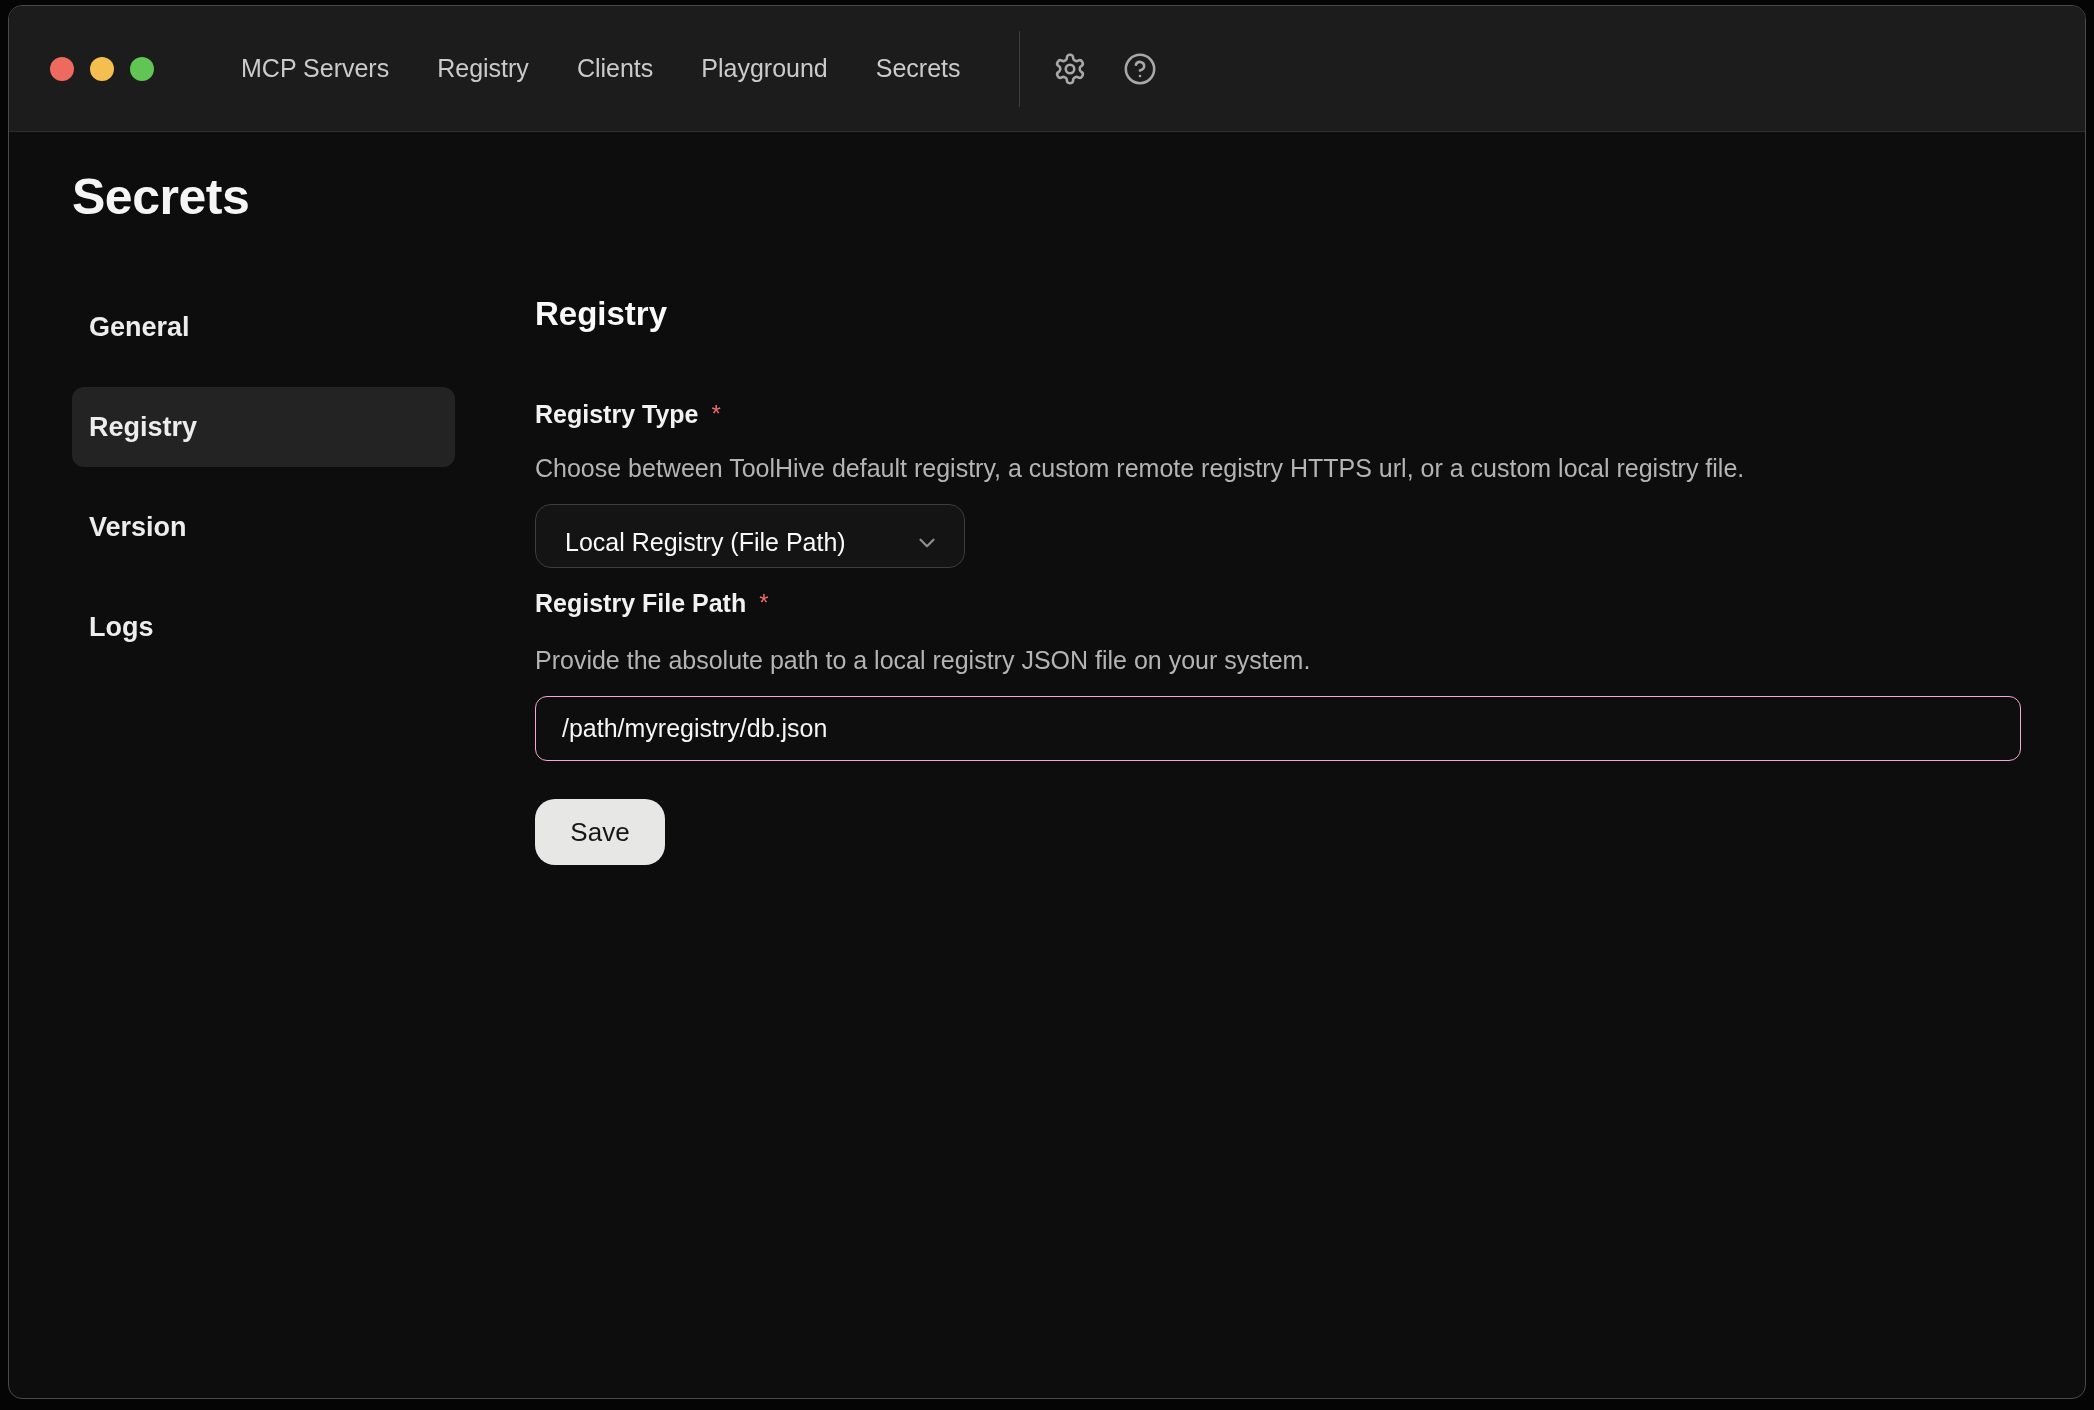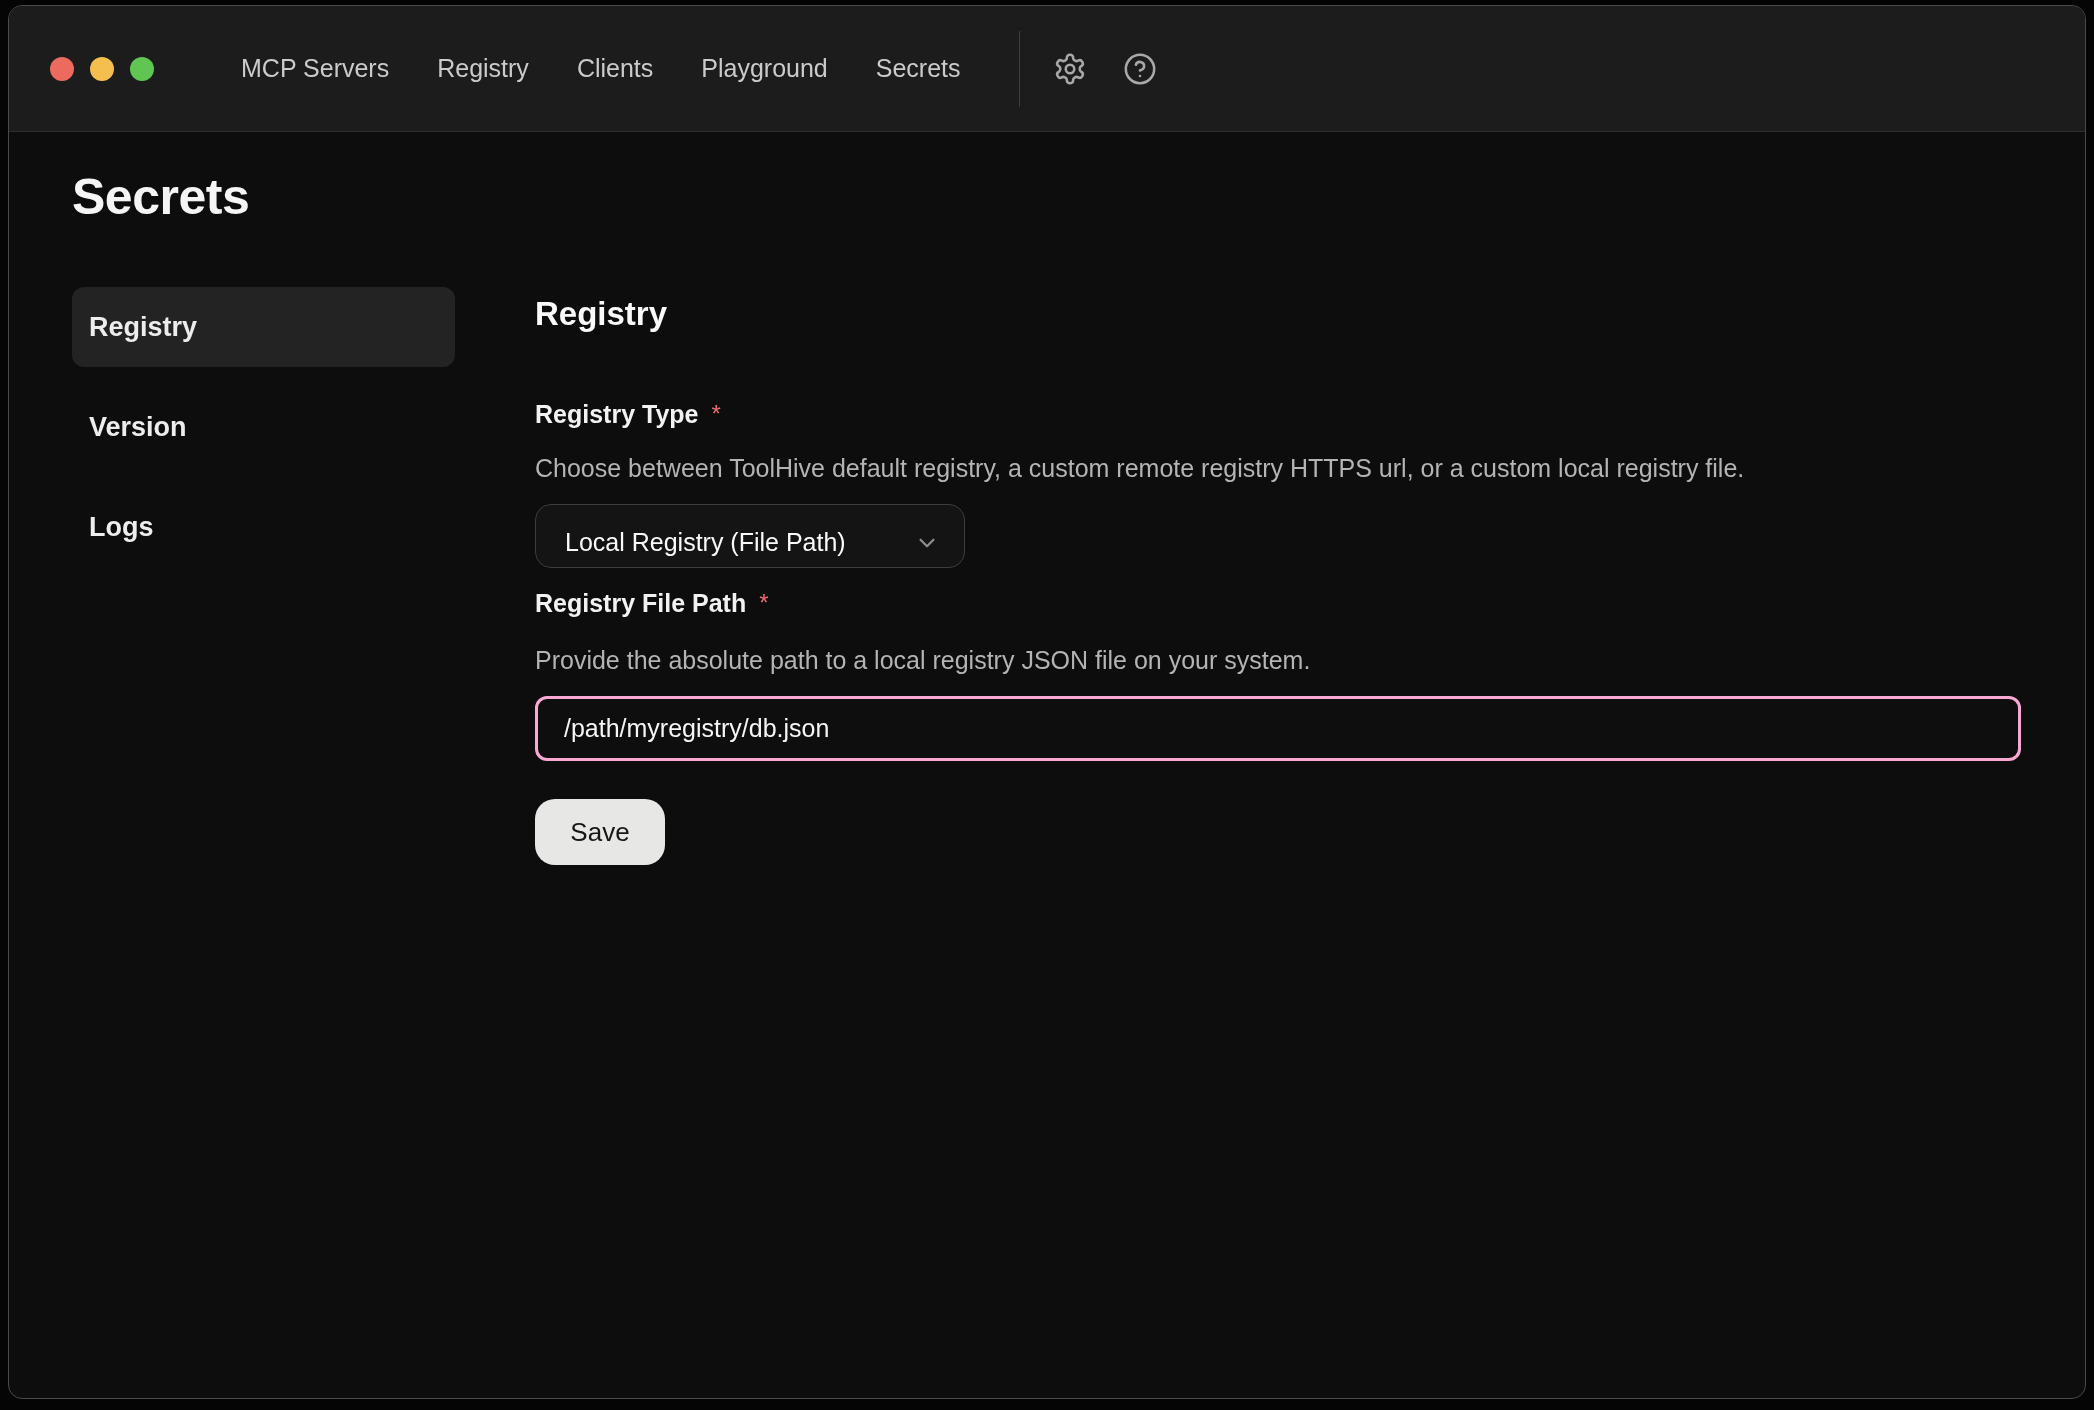--- a/index.html
+++ b/index.html
@@ -152,21 +152,21 @@
     white-space: nowrap;
   }
   .select-box svg { width: 26px; height: 26px; stroke: #8f8f8f; fill: none; stroke-width: 2; stroke-linecap: round; stroke-linejoin: round; }
   .label-row-2 { margin-top: 18px; }
   .desc-2 { margin-top: 23px; }
   .text-input {
     margin-top: 19px;
     width: 1486px;
     height: 65px;
     background: #0e0e0e;
-    border: 3px solid #f9a8d4;
+    border: 1px solid #f9a8d4;
     border-radius: 12px;
     color: #f5f5f5;
     font-size: 25px;
     font-family: "Liberation Sans", "DejaVu Sans", sans-serif;
     padding: 0 20px 0 26px;
     outline: none;
     display: block;
   }
   .save-btn {
     margin-top: 38px;
@@ -220,20 +220,23 @@
       </div>
     </div>
   </div>
 
   <div class="content">
     <h1 class="page-title">Secrets</h1>
 
     <div class="body-row">
 
       <div class="settings-sidebar">
+        <div class="side-item">
+          <span>General</span>
+        </div>
         <div class="side-item active">
           <span>Registry</span>
         </div>
         <div class="side-item">
           <span>Version</span>
         </div>
         <div class="side-item">
           <span>Logs</span>
         </div>
       </div>

